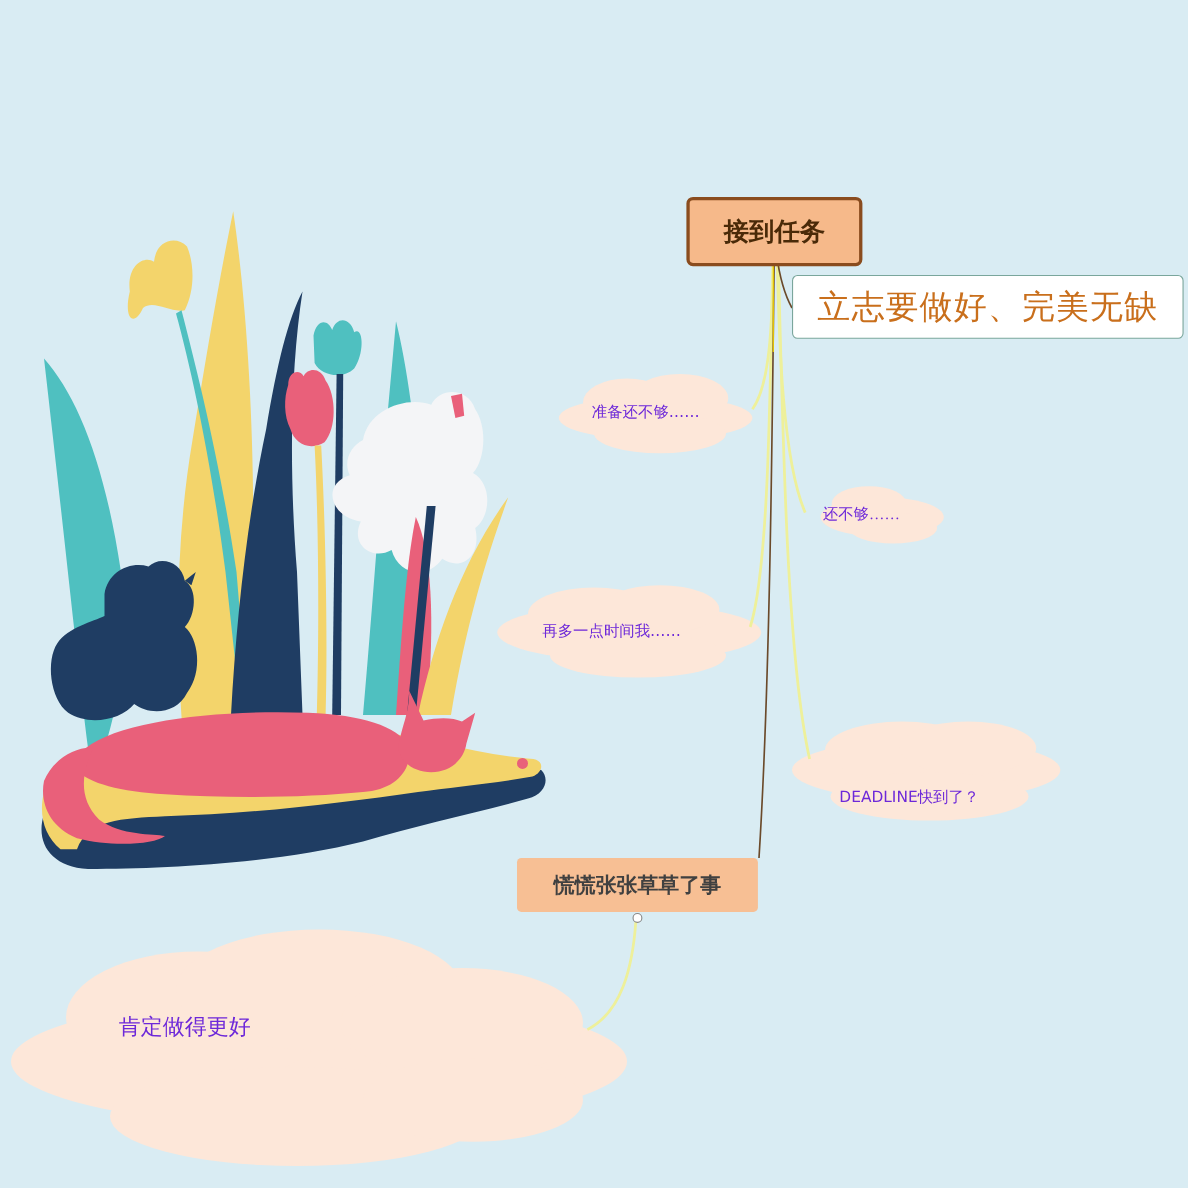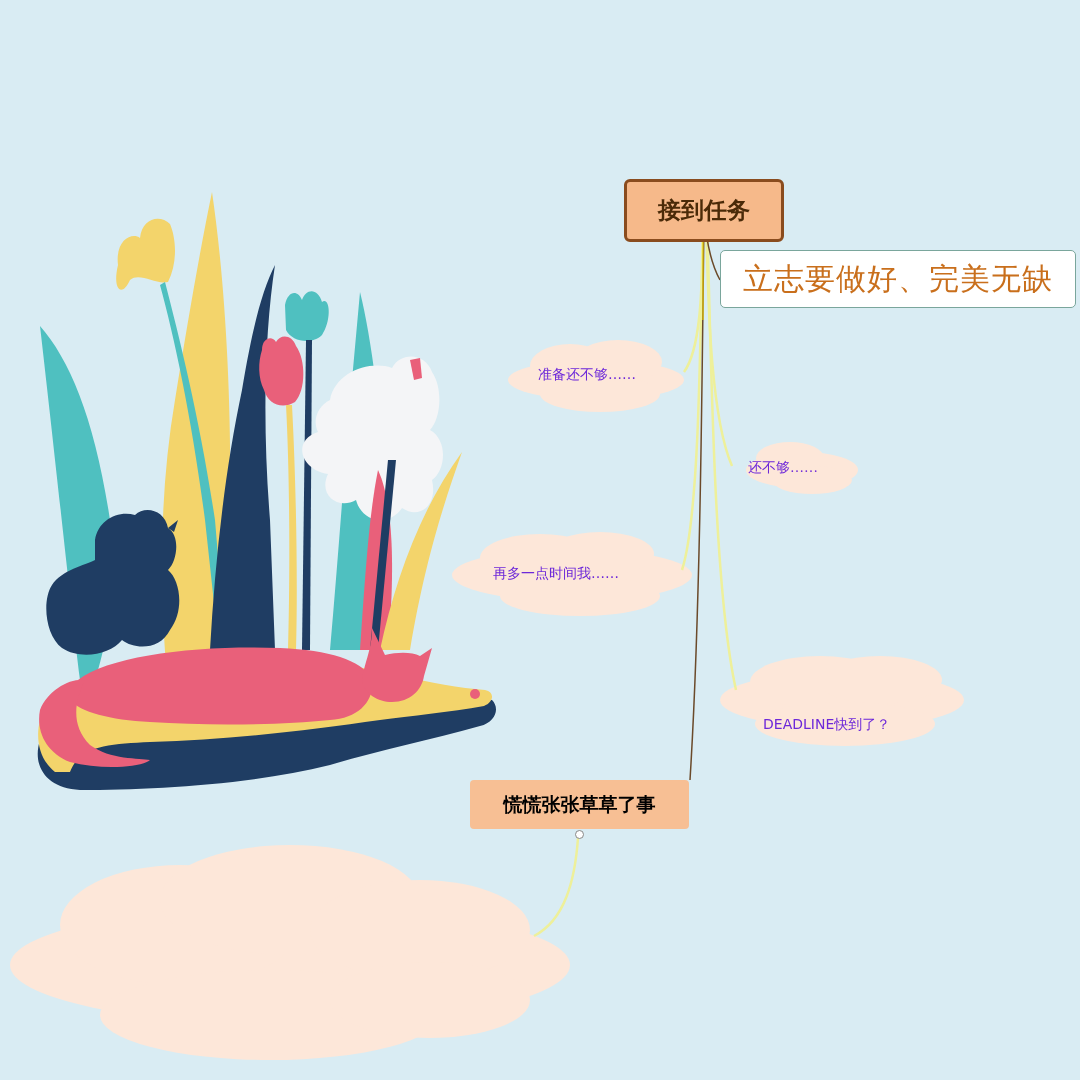--- a/index.html
+++ b/index.html
@@ -16,21 +16,21 @@
     color: #4a2a08; font-weight: bold; font-size: 23px; margin-top: 32px;
   }
   .goal {
     left: 720px; top: 250px; width: 356px; height: 58px;
     background: #ffffff; border: 1px solid #7aa69c; border-radius: 5px;
     color: #c96f1c; font-size: 30px; letter-spacing: 1px;
   }
   .result {
     left: 470px; top: 780px; width: 219px; height: 49px;
     background: #f7bf94; border-radius: 4px;
-    color: #000000; font-weight: bold; font-size: 19px;
+    color: #404040; font-weight: bold; font-size: 19px;
   }
   .cloud-text { position: absolute; color: #6d28d9; white-space: nowrap; }
   .t1 { left: 538px; top: 366px; font-size: 14px; }
   .t2 { left: 748px; top: 459px; font-size: 14px; font-family: Liberation Serif, serif; }
   .t3 { left: 493px; top: 565px; font-size: 14px; }
   .t4 { left: 763px; top: 716px; font-size: 14px; }
   .t5 { left: 108px; top: 918px; font-size: 20px; line-height: 31px; white-space: normal; width: 400px; }
   .collapse {
     position: absolute; left: 575px; top: 830px; width: 7px; height: 7px;
     border: 1px solid #888; border-radius: 50%; background: #fff;
@@ -149,13 +149,14 @@
 <div class="cloud-text t2">还不够……</div>
 <div class="cloud-text t3">再多一点时间我……</div>
 <div class="cloud-text t4">DEADLINE快到了？</div>
 
 <div class="node result">
   <span>慌慌张张草草了事</span>
 </div>
 <div class="collapse"></div>
 
 <div class="cloud-text t5">
+  <div>肯定做得更好</div>
 </div>
 
 </body></html>

